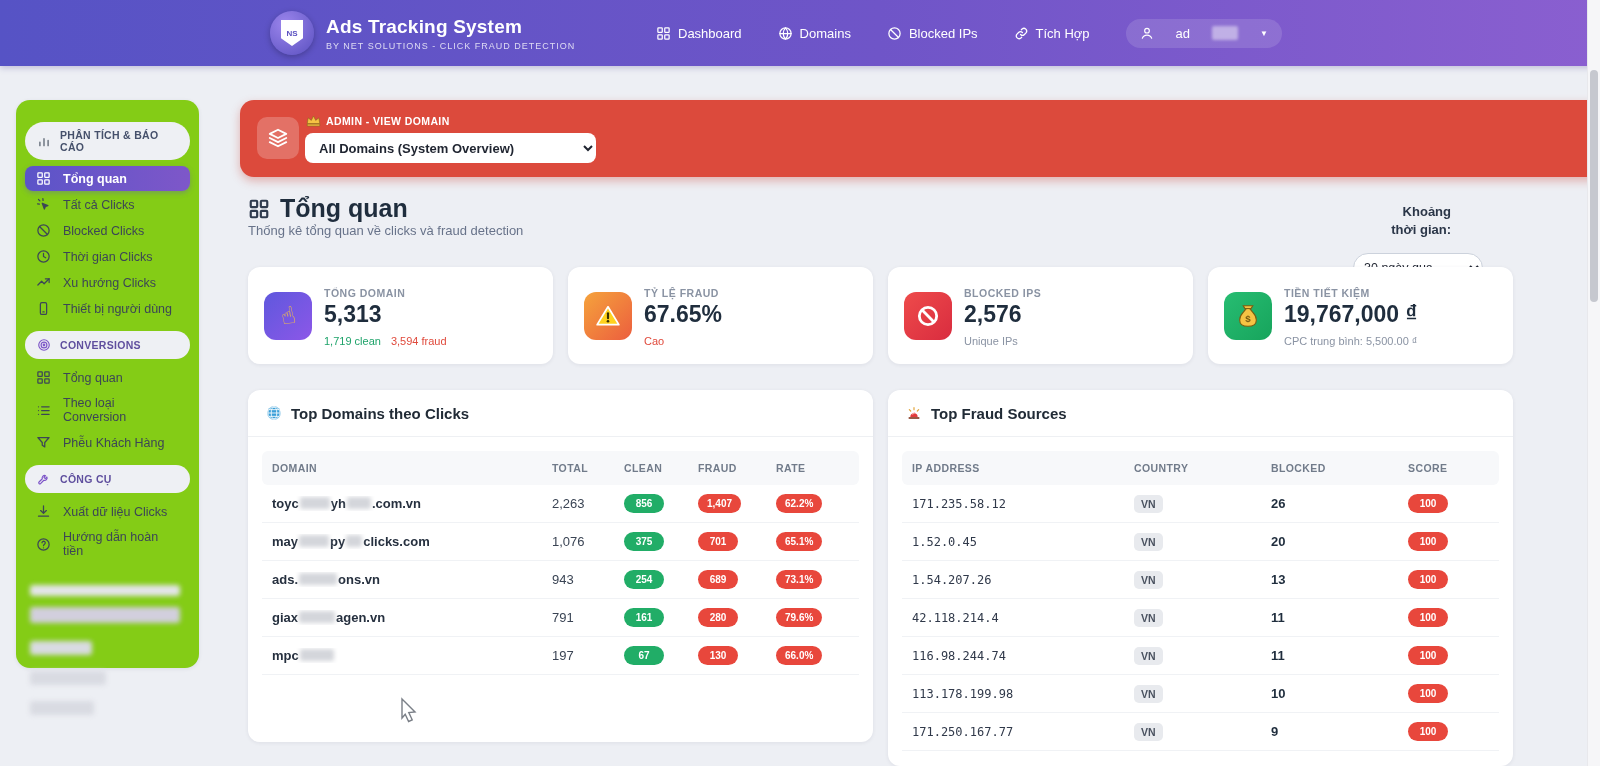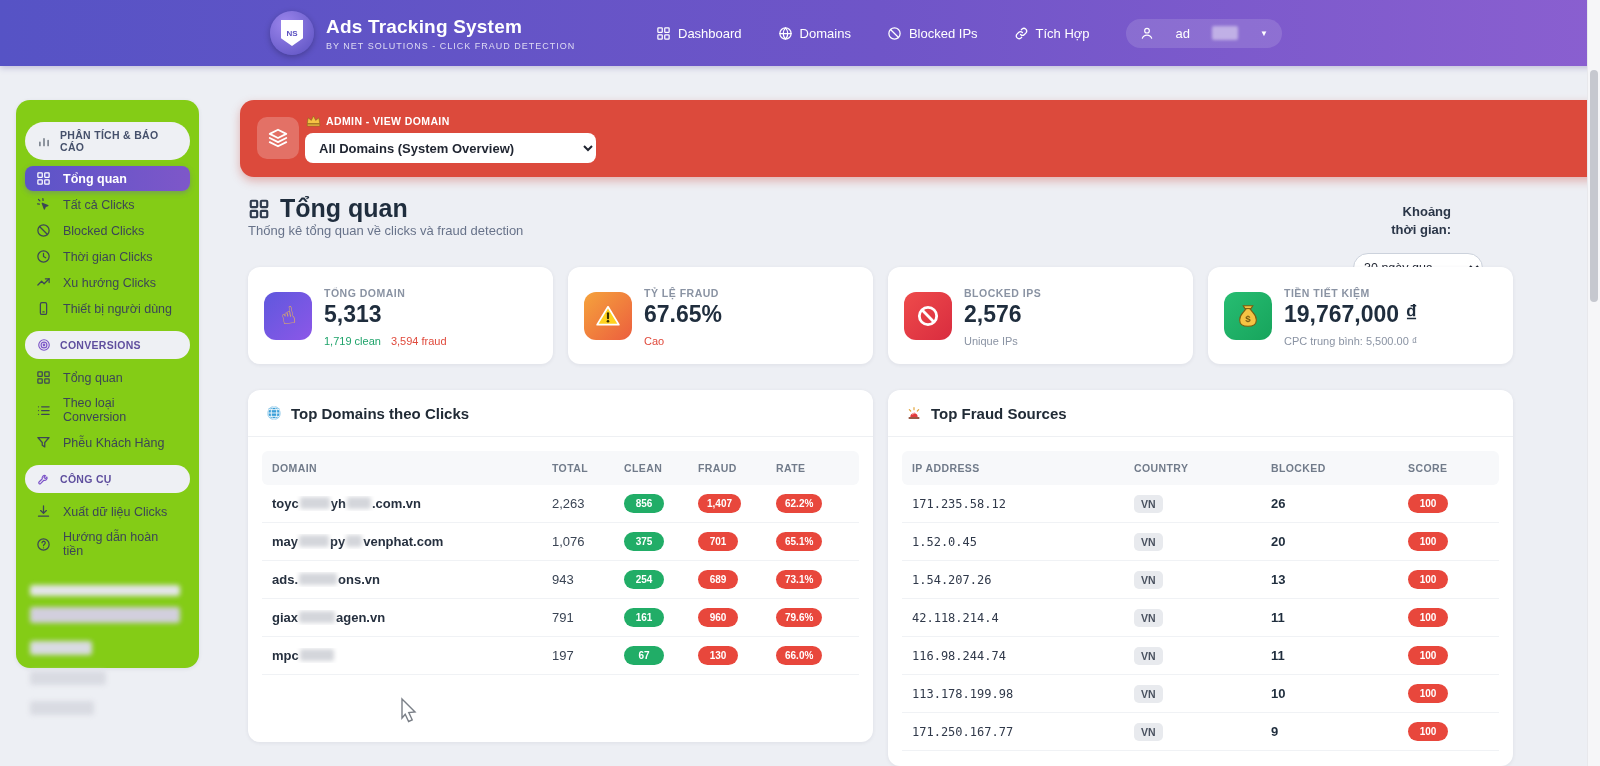--- a/index.html
+++ b/index.html
@@ -439,38 +439,38 @@
       </div>
     <div id="domains-rows">
         <div class="trow dgrid">
           <div class="cell-domain"><span>toyc</span><span class="redact" style="width: 30px;"></span><span>yh</span><span class="redact" style="width: 24px;"></span><span>.com.vn</span></div>
           <div class="cell-total">2,263</div>
           <div><span class="pill green">856</span></div>
           <div><span class="pill red">1,407</span></div>
           <div><span class="pill red">62.2%</span></div>
         </div>
         <div class="trow dgrid">
-          <div class="cell-domain"><span>may</span><span class="redact" style="width: 30px;"></span><span>py</span><span class="redact" style="width: 16px;"></span><span>venphat.com</span></div>
+          <div class="cell-domain"><span>may</span><span class="redact" style="width: 30px;"></span><span>py</span><span class="redact" style="width: 16px;"></span><span>clicks.com</span></div>
           <div class="cell-total">1,076</div>
           <div><span class="pill green">375</span></div>
           <div><span class="pill red">701</span></div>
           <div><span class="pill red">65.1%</span></div>
         </div>
         <div class="trow dgrid">
           <div class="cell-domain"><span>ads.</span><span class="redact" style="width: 38px;"></span><span>ons.vn</span></div>
           <div class="cell-total">943</div>
           <div><span class="pill green">254</span></div>
           <div><span class="pill red">689</span></div>
           <div><span class="pill red">73.1%</span></div>
         </div>
         <div class="trow dgrid">
           <div class="cell-domain"><span>giax</span><span class="redact" style="width: 36px;"></span><span>agen.vn</span></div>
           <div class="cell-total">791</div>
           <div><span class="pill green">161</span></div>
-          <div><span class="pill red">960</span></div>
+          <div><span class="pill red">280</span></div>
           <div><span class="pill red">79.6%</span></div>
         </div>
         <div class="trow dgrid">
           <div class="cell-domain"><span>mpc</span><span class="redact" style="width: 34px;"></span></div>
           <div class="cell-total">197</div>
           <div><span class="pill green">67</span></div>
           <div><span class="pill red">130</span></div>
           <div><span class="pill red">66.0%</span></div>
         </div>
       </div>

